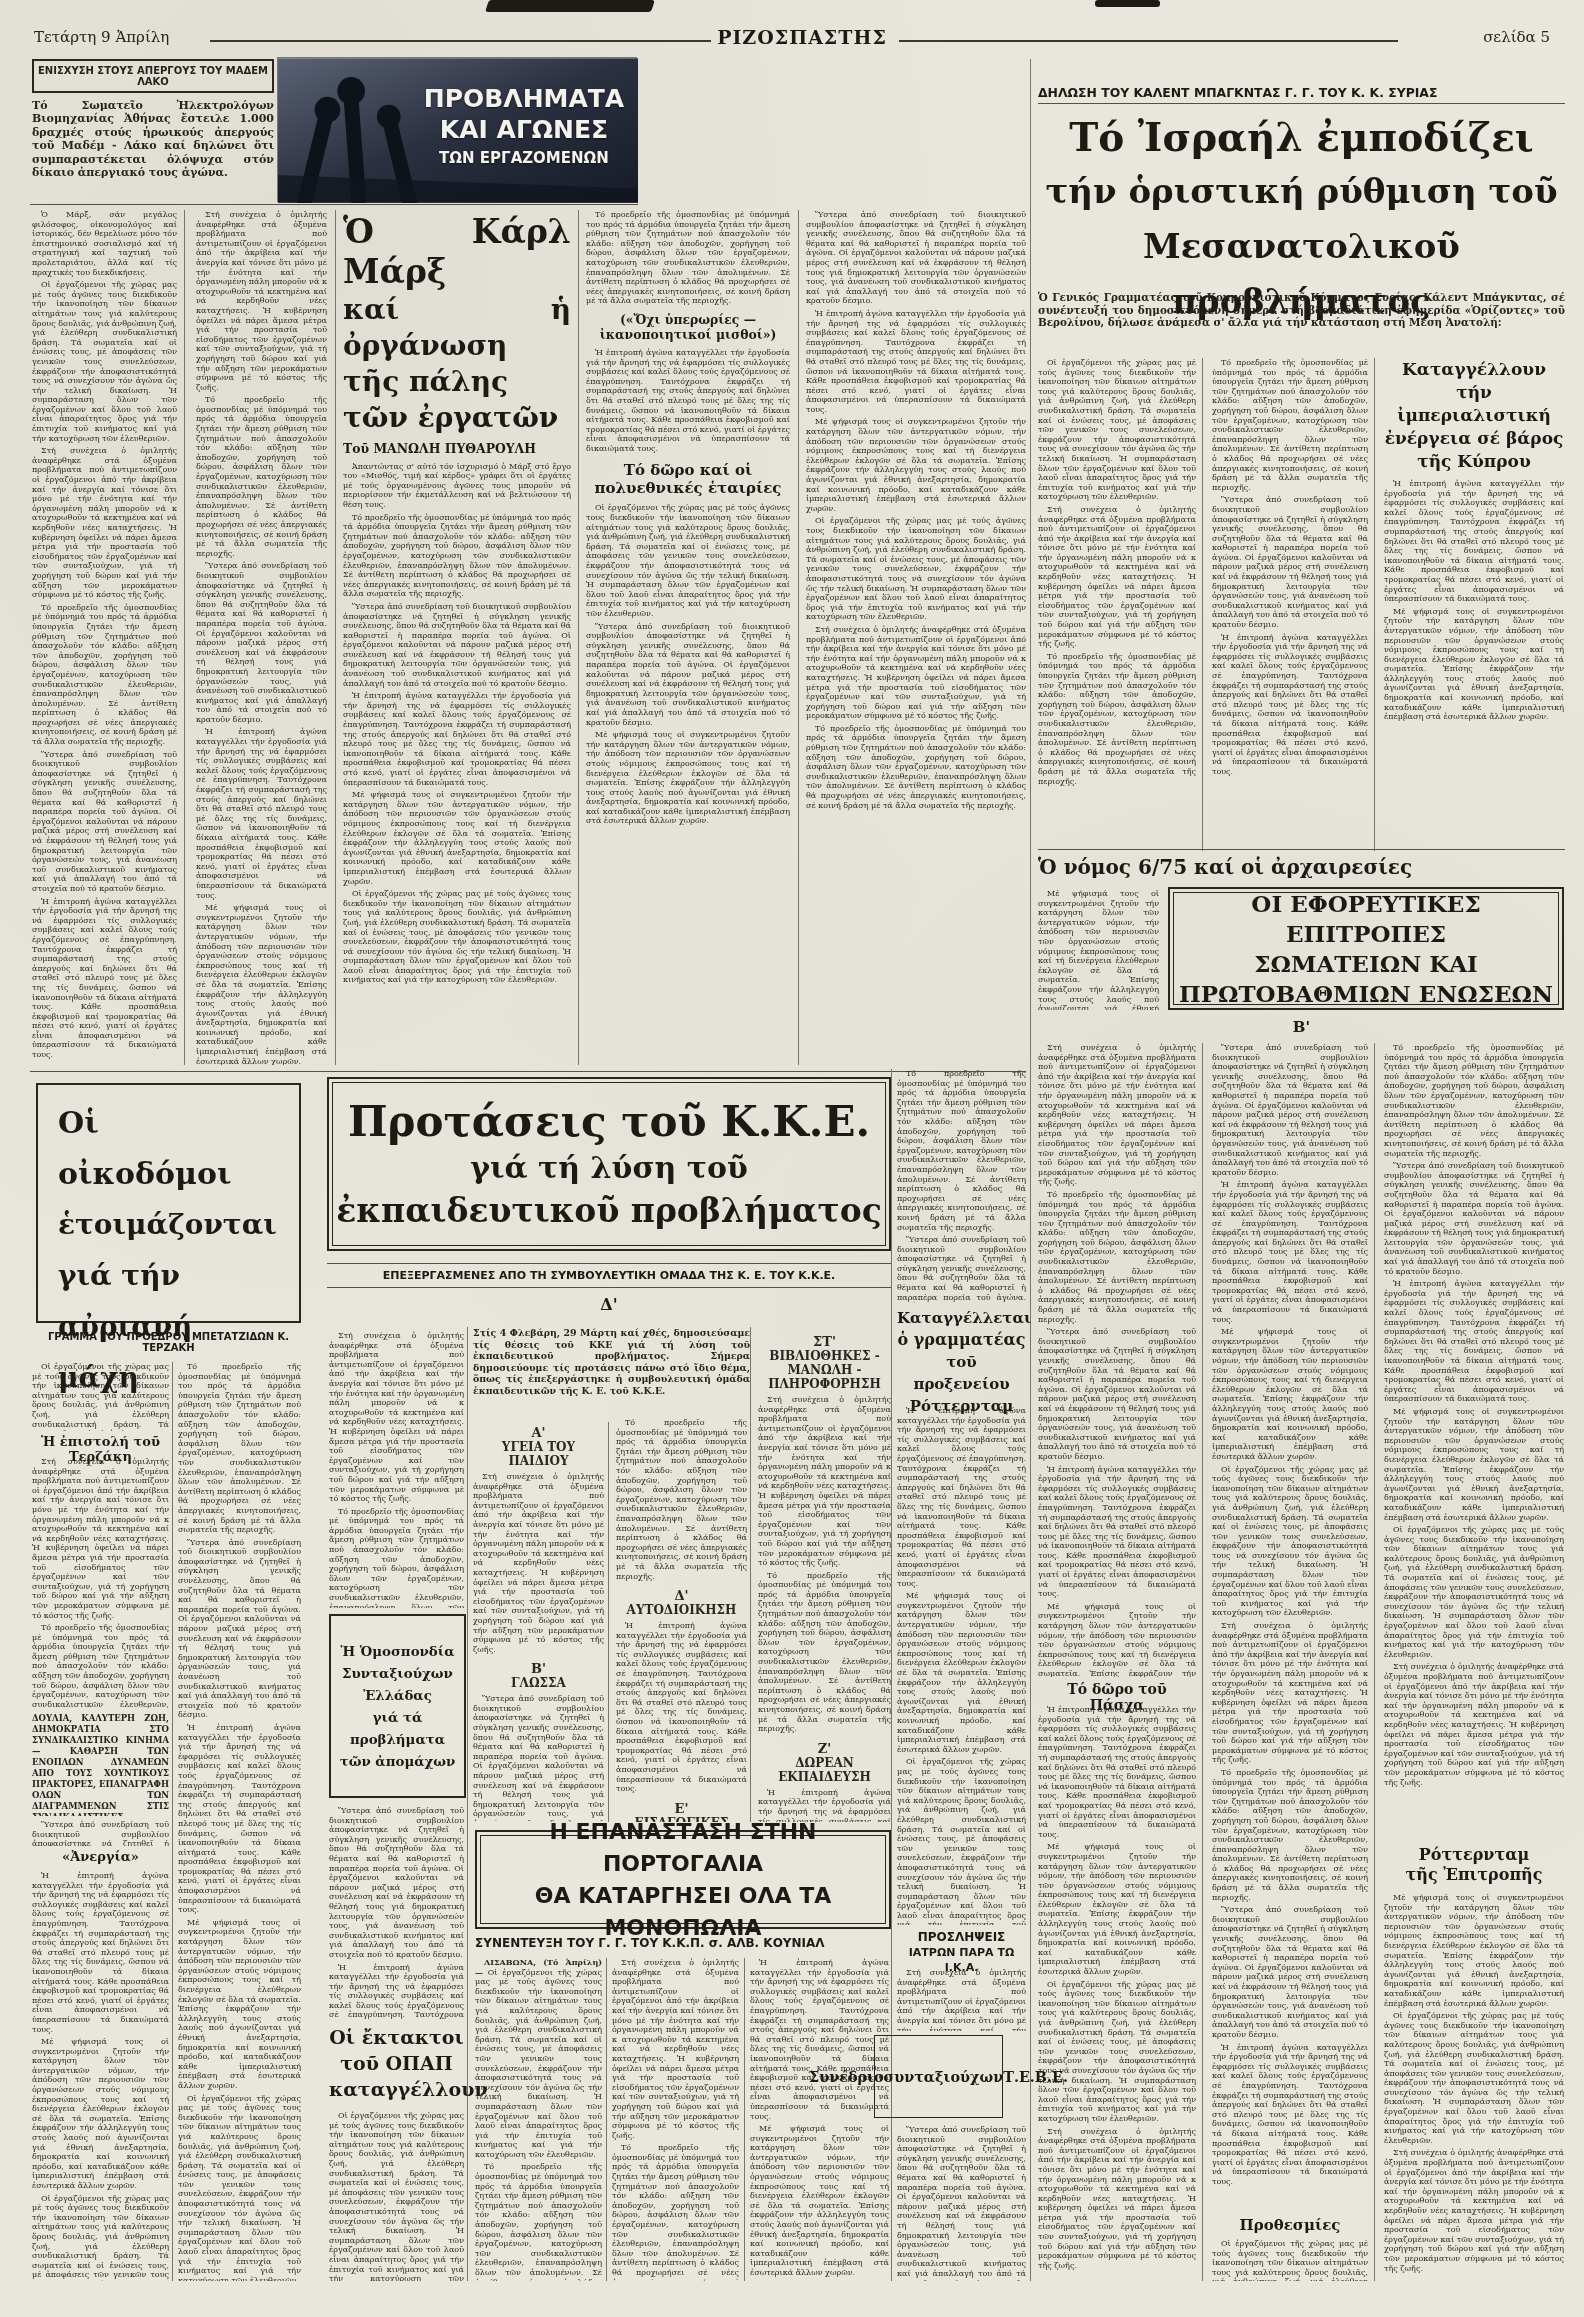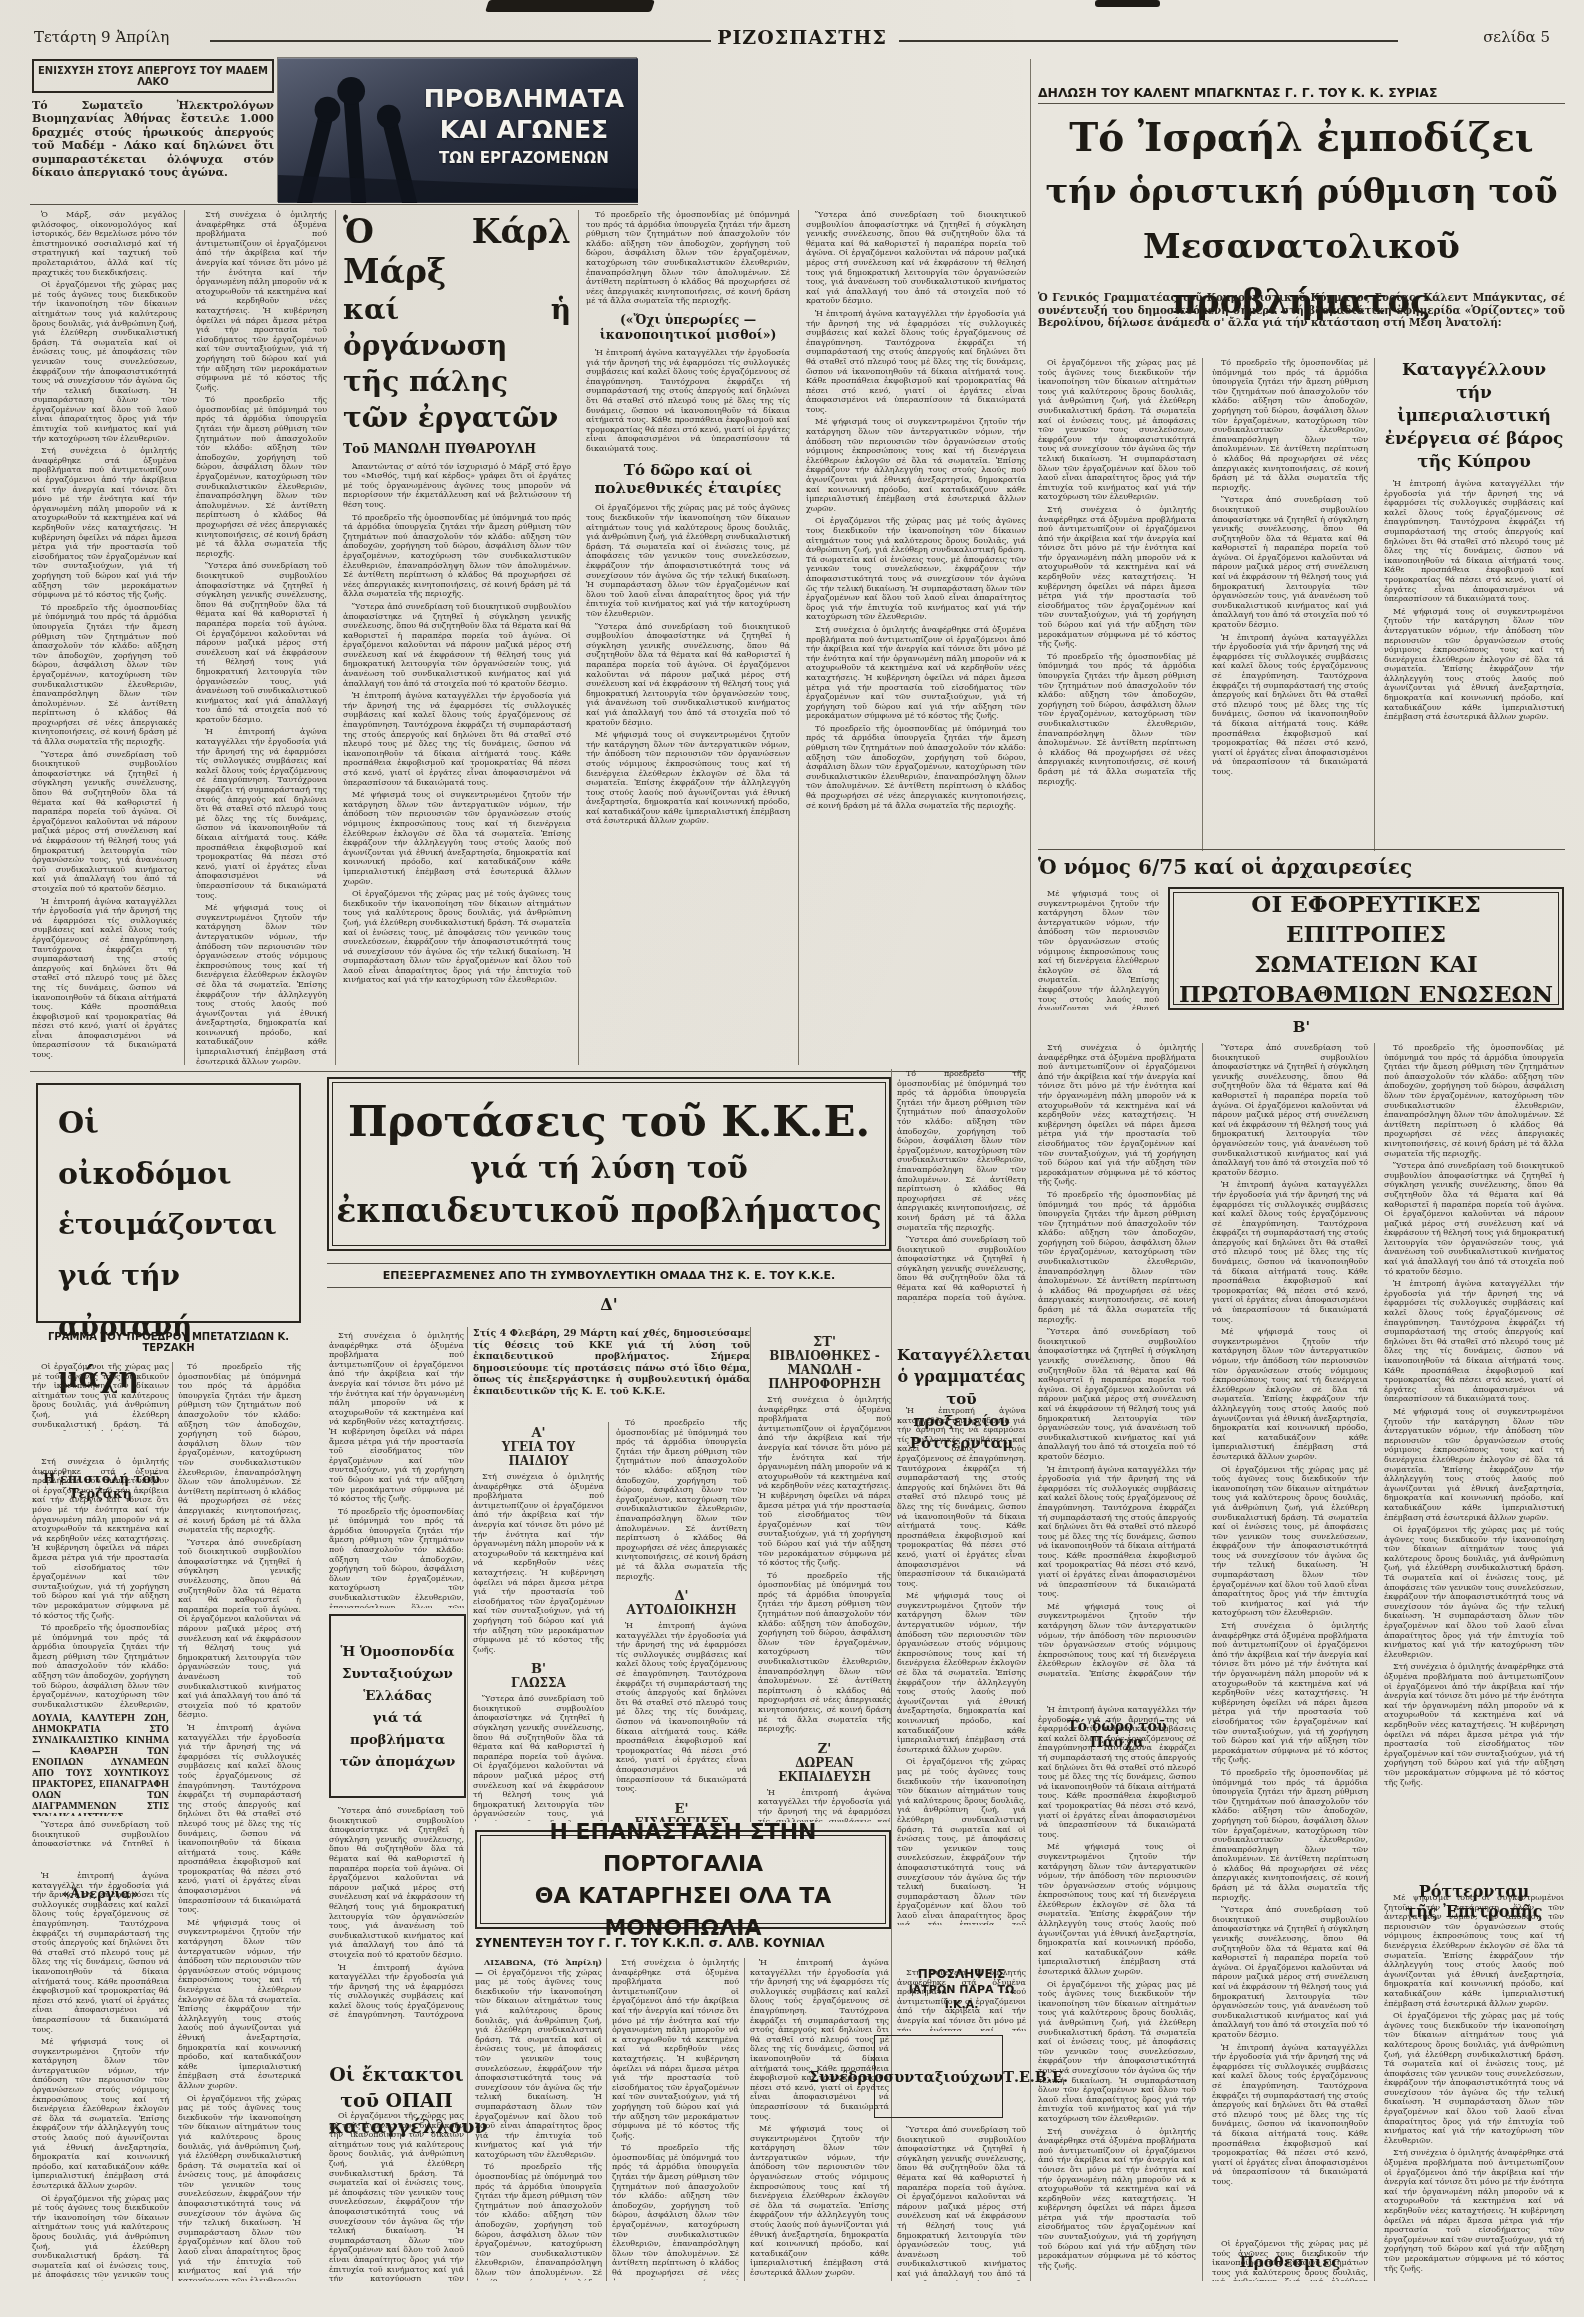--- a/index.html
+++ b/index.html
@@ -13,21 +13,21 @@
   .abs{position:absolute;box-sizing:border-box;}
   .col{position:absolute;box-sizing:border-box;overflow:hidden;text-align:justify;
        font-size:8px;line-height:9.6px;color:#2b2720;}
   .bt{margin:0 0 3px 0;text-indent:9px;}
   .vr{position:absolute;width:1px;background:#7a7568;}
   .hr{position:absolute;height:1px;background:#555046;}
   .hr2{position:absolute;height:2px;background:#3b372f;}
   .hb{font-weight:bold;color:#1d1a14;}
   .sans{font-family:"DejaVu Sans","Liberation Sans",sans-serif;}
   .center{text-align:center;}
-  .sh{position:absolute;box-sizing:border-box;font-weight:bold;text-align:center;color:#1d1a14;margin-top:37px;}
+  .sh{position:absolute;box-sizing:border-box;font-weight:bold;text-align:center;color:#1d1a14;}
   .dbox{position:absolute;box-sizing:border-box;border:2px solid #2a261f;padding:3px;}
   .dbox-in{box-sizing:border-box;border:1px solid #2a261f;width:100%;height:100%;
            display:flex;flex-direction:column;align-items:center;justify-content:center;text-align:center;}
   .sbox{position:absolute;box-sizing:border-box;border:2px solid #2a261f;}
   .caps{font-weight:bold;font-size:8.5px;line-height:11px;text-align:justify;margin:0;}
   .leadp{font-weight:bold;}
   .artifact{position:absolute;background:#1e1b16;border-radius:3px;}
   .sech{text-align:center;margin:7px 0 4px 0;}
   .sech .ltr{display:block;font-weight:bold;font-size:13px;line-height:15px;}
   .sech .ttl{display:block;font-weight:bold;font-size:12px;line-height:14px;}

